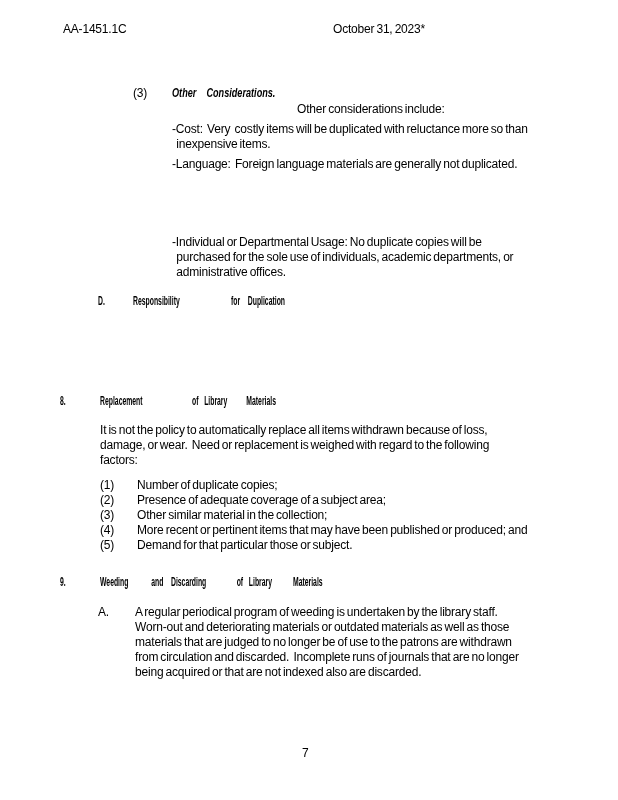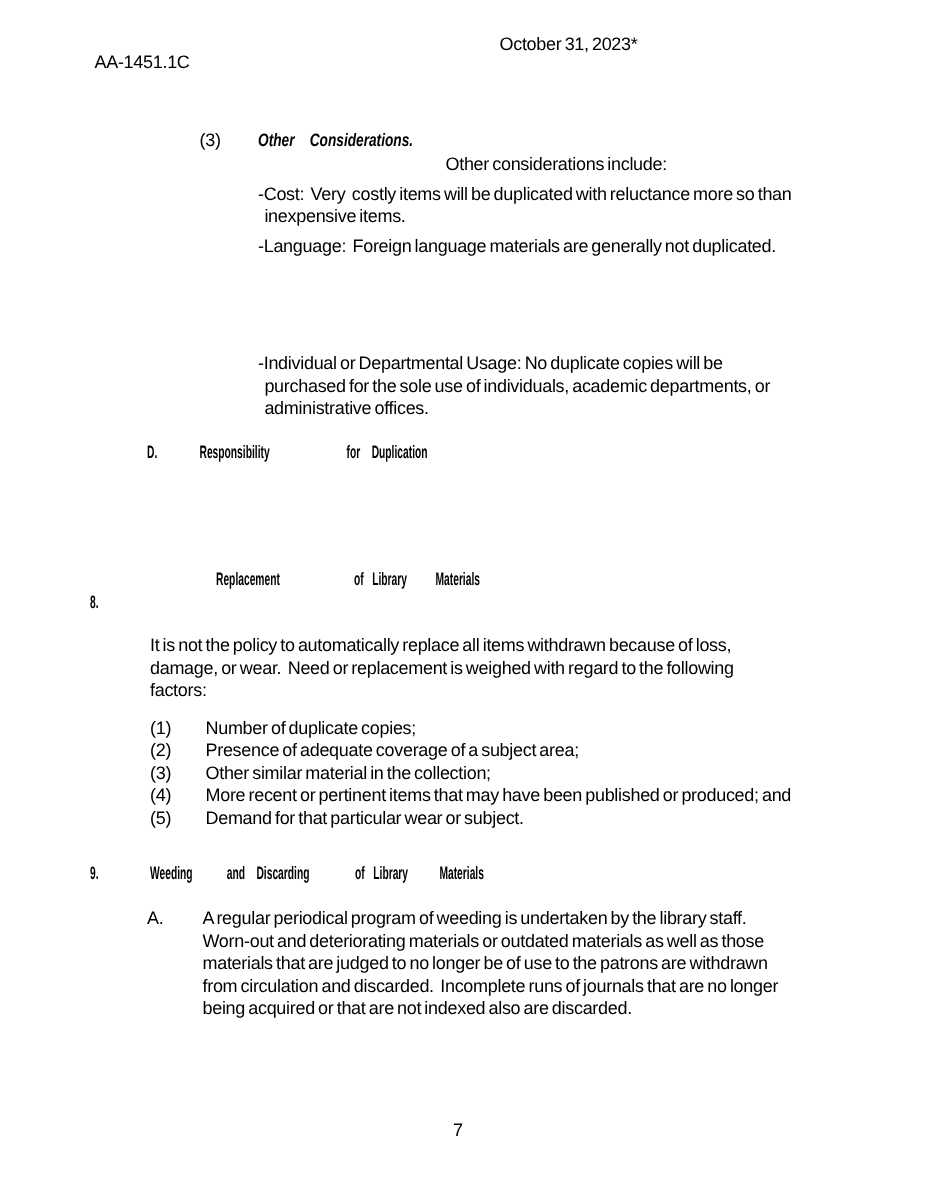--- a/index.html
+++ b/index.html
@@ -60,21 +60,21 @@
     letter-spacing: -0.2px;
     word-spacing: -1px;
     white-space: pre;
   }
 </style>
 </head>
 <body>
 
 <div class="page">
 
-  <div class="abs txt" style="left:63px; top:22px;margin-top:12px;">AA-1451.1C</div>
+  <div class="abs txt" style="left:63px; top:22px;">AA-1451.1C</div>
   <div class="abs txt" style="left:333px; top:22px;">October 31, 2023*</div>
 
   <div class="abs txt" style="left:133px; top:86px;">(3)</div>
   <div class="abs" style="left:172px; top:86px;">
     <span class="hd-italic">Other    Considerations.</span>
   </div>
   <div class="abs txt" style="left:297px; top:102px;">Other considerations include:</div>
 
   <div class="abs txt" style="left:172px; top:122px;">-Cost:  Very  costly items will be duplicated with reluctance more so than
   inexpensive items.</div>
@@ -86,21 +86,21 @@
   <div class="abs" style="left:98px; top:294px;">
     <span class="hd">D.</span>
   </div>
   <div class="abs" style="left:133px; top:294px;">
     <span class="hd">Responsibility                           for    Duplication</span>
   </div>
 
   <div class="abs" style="left:60px; top:394px;">
     <span class="hd">8.</span>
   </div>
-  <div class="abs" style="left:100px; top:379px;margin-left:44px;">
+  <div class="abs" style="left:100px; top:394px;">
     <span class="hd">Replacement                          of   Library          Materials</span>
   </div>
   <div class="abs txt" style="left:100px; top:423px;">It is not the policy to automatically replace all items withdrawn because of loss,
 damage, or wear.  Need or replacement is weighed with regard to the following
 factors:</div>
 
   <div class="abs" style="left:100px; top:478px;">
     <div class="list-row">
       <span class="list-num">(1)</span>
       <span class="list-text">Number of duplicate copies;</span>
@@ -112,21 +112,21 @@
     <div class="list-row">
       <span class="list-num">(3)</span>
       <span class="list-text">Other similar material in the collection;</span>
     </div>
     <div class="list-row">
       <span class="list-num">(4)</span>
       <span class="list-text">More recent or pertinent items that may have been published or produced; and</span>
     </div>
     <div class="list-row">
       <span class="list-num">(5)</span>
-      <span class="list-text">Demand for that particular wear or subject.</span>
+      <span class="list-text">Demand for that particular those or subject.</span>
     </div>
   </div>
 
   <div class="abs" style="left:60px; top:575px;">
     <span class="hd">9.</span>
   </div>
   <div class="abs" style="left:100px; top:575px;text-align:right;">
     <span class="hd">Weeding            and    Discarding                of   Library           Materials</span>
   </div>
 

